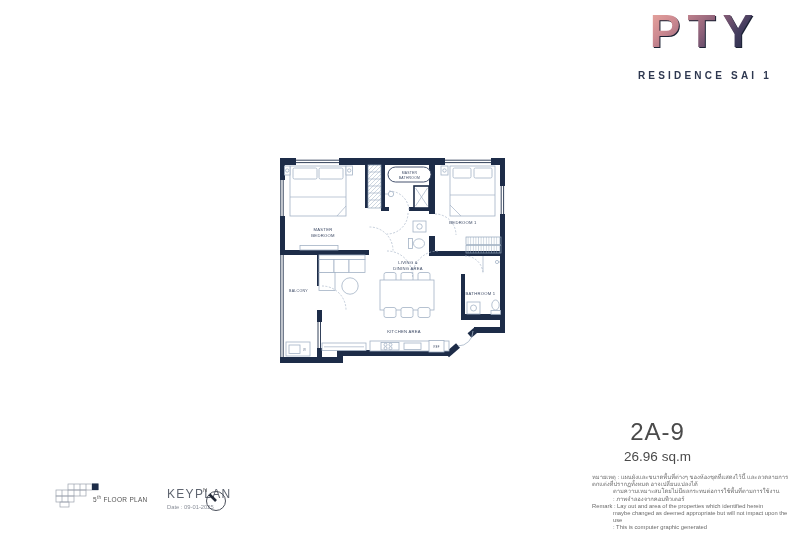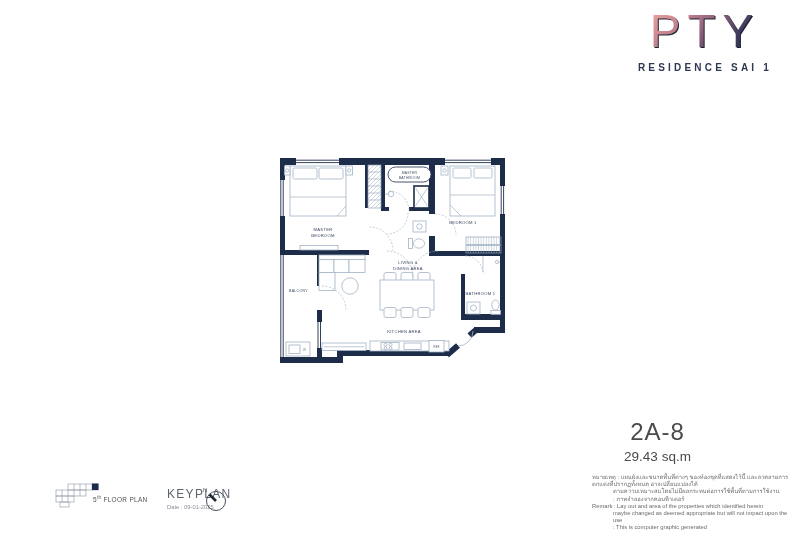--- a/index.html
+++ b/index.html
@@ -1,25 +1,25 @@
 <!DOCTYPE html>
 <html><head>
 <meta charset="utf-8">
 <style>
   html,body{margin:0;padding:0;background:#ffffff;}
   body{width:800px;height:533px;position:relative;overflow:hidden;
        font-family:"Liberation Sans",sans-serif;}
 
   
   .logo{position:absolute;left:615px;top:8px;width:180px;text-align:center;}
-  .brand{font-size:46px;font-weight:400;letter-spacing:7px;line-height:1;
+  .brand{font-size:46px;font-weight:700;letter-spacing:7px;line-height:1;
          background:linear-gradient(135deg,#eaa89e 0%,#cf8b92 22%,#8a5f78 50%,#433c5e 72%,#1f2740 100%);
          -webkit-background-clip:text;background-clip:text;color:transparent;
          filter:drop-shadow(1.5px 1.5px 0 #1a2133);display:inline-block;}
-  .brand-sub{margin-top:8px;font-size:10px;font-weight:bold;letter-spacing:3.2px;
+  .brand-sub{margin-top:16px;font-size:10px;font-weight:bold;letter-spacing:3.2px;
              color:#2e3850;}
 
   
   .plan{position:absolute;left:277px;top:150px;width:250px;height:225px;}
   .wall{fill:#1d2c48;}
   .wline{stroke:#1d2c48;stroke-width:0.9;fill:none;}
   .wthick{stroke:#1d2c48;stroke-width:6;fill:none;}
   .fur{fill:#ffffff;stroke:#a3b2c5;stroke-width:0.8;}
   .furn{fill:none;stroke:#a3b2c5;stroke-width:0.8;}
   .dash{fill:none;stroke:#aab8ca;stroke-width:0.7;stroke-dasharray:2 1.5;}
@@ -233,22 +233,22 @@
     <text class="lbl" x="131" y="114">LIVING &amp;</text>
     <text class="lbl" x="131" y="119.5">DINING AREA</text>
     <text class="lbl" x="127" y="183">KITCHEN AREA</text>
     <text class="lbl lbl3" x="21.5" y="142">BALCONY</text>
     <text class="lbl lblref" x="159.5" y="197.8">REF</text>
     <text class="lbl lblw" x="27.5" y="201.2">W</text>
   </g>
 </svg>
 
 <div class="unit">
-  <div class="unit-code">2A-8</div>
-  <div class="unit-area">29.43 sq.m</div>
+  <div class="unit-code">2A-9</div>
+  <div class="unit-area">26.96 sq.m</div>
 </div>
 
 <div class="remarks">
   <div>หมายเหตุ : แผนผังและขนาดพื้นที่ต่างๆ ของห้องชุดที่แสดงไว้นี้ และลวดลายการตกแต่งที่ปรากฏทั้งหมด อาจเปลี่ยนแปลงได้</div>
   <div class="ind">ตามความเหมาะสมโดยไม่มีผลกระทบต่อการใช้พื้นที่ตามการใช้งาน</div>
   <div class="ind">: ภาพจำลองจากคอมพิวเตอร์</div>
   <div>Remark :  Lay out and area of the properties which identified herein</div>
   <div class="ind">maybe changed as deemed appropriate but will not impact upon the use</div>
   <div class="ind">: This is computer graphic generated</div>
 </div>

